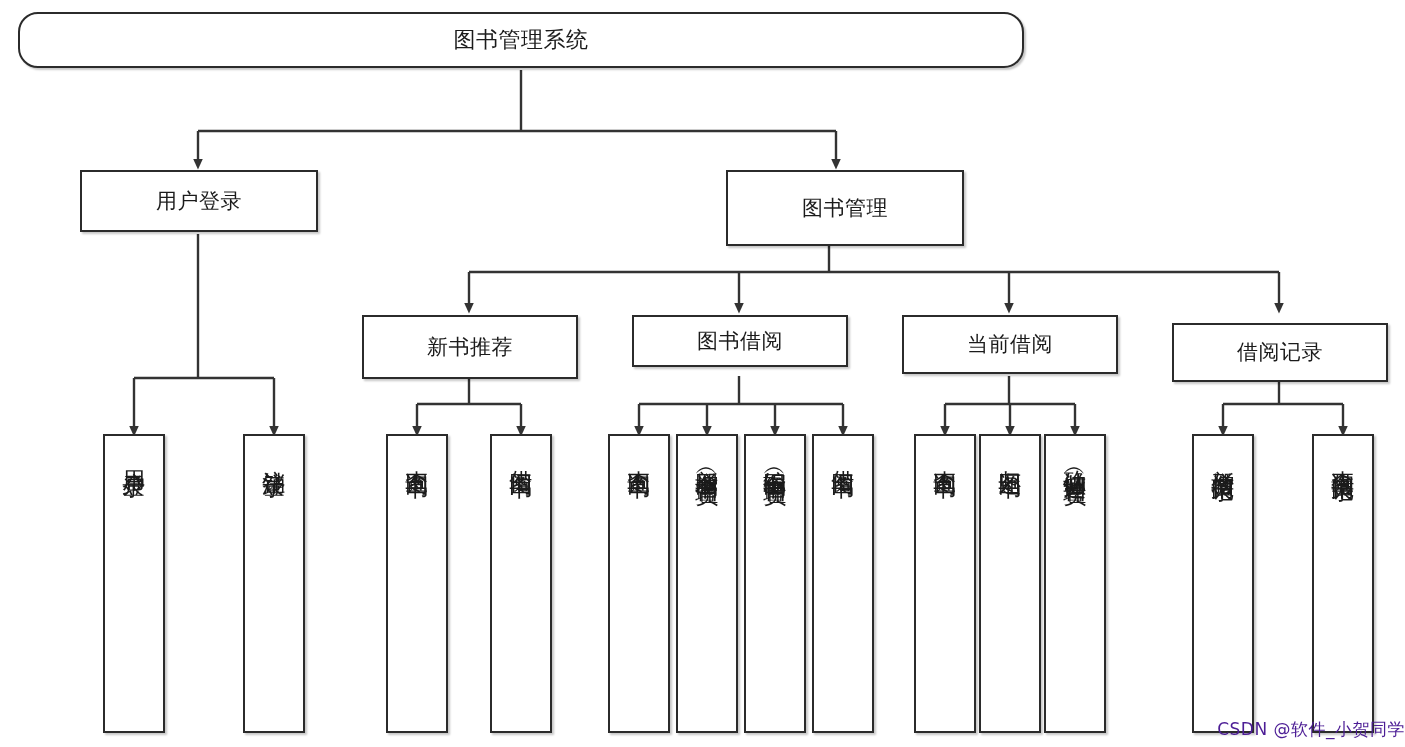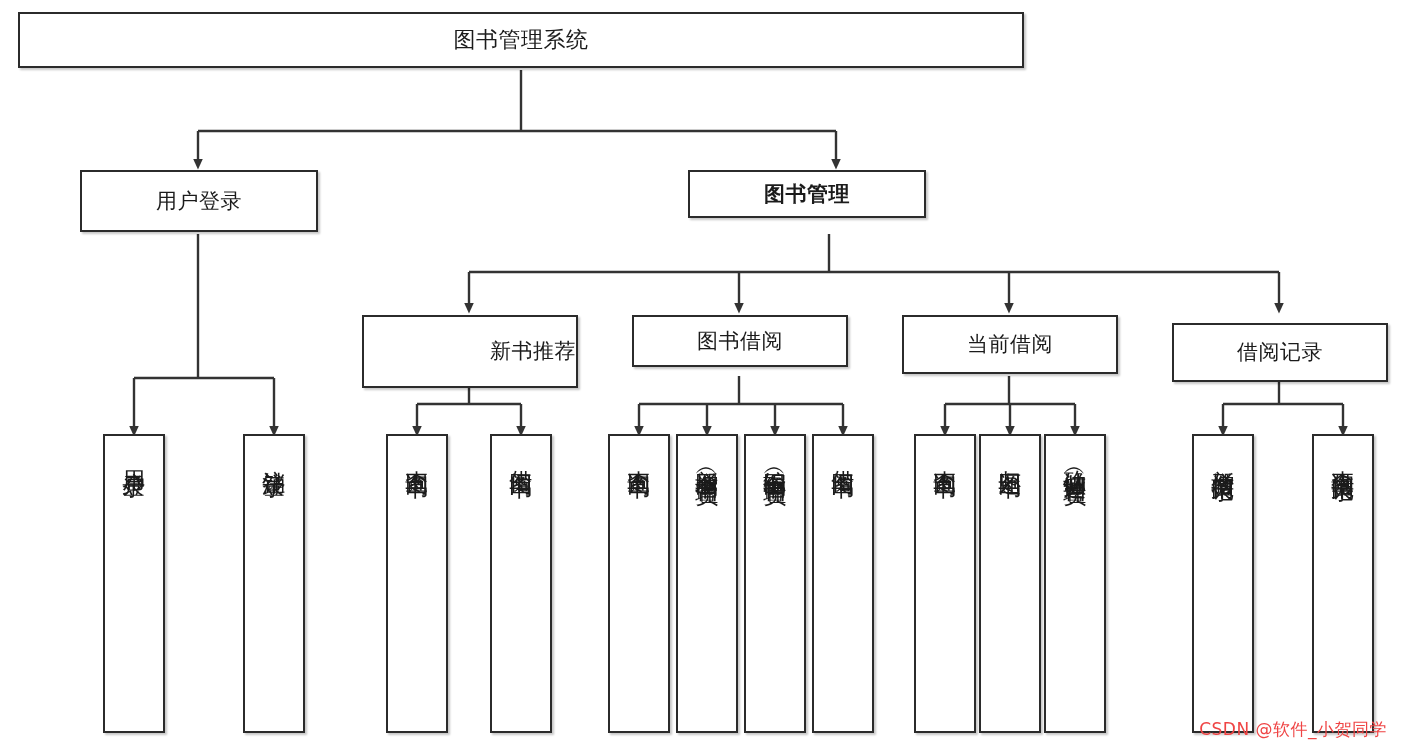--- a/index.html
+++ b/index.html
@@ -62,24 +62,24 @@
   .node.vert .node-label {
     writing-mode: vertical-rl;
     text-orientation: upright;
     font-size: 23px;
     line-height: 1.06;
     letter-spacing: 2px;
     white-space: nowrap;
   }
   #watermark {
     position: absolute;
-    right: 18px;
+    right: 0;
     bottom: 6px;
     font-size: 17px;
-    color: #ef4444;
+    color: #4c1d95;
     letter-spacing: 0.5px;
     z-index: 5;
     white-space: nowrap;
     margin-top: 46px;
   }
 </style>
 </head>
 <body>
 
 <div id="diagram-root">
@@ -127,32 +127,32 @@
       <path d="M1010,404 L1010,427" marker-end="url(#arrow)"></path>
       <path d="M1075,404 L1075,427" marker-end="url(#arrow)"></path>
 
       <path d="M1279,376 L1279,404"></path>
       <path d="M1223,404 L1343,404"></path>
       <path d="M1223,404 L1223,427" marker-end="url(#arrow)"></path>
       <path d="M1343,404 L1343,427" marker-end="url(#arrow)"></path>
     </g>
   </svg>
 
-  <div class="node horiz root" style="left:18px; top:12px; width:1006px; height:56px;">
+  <div class="node horiz root" style="left:18px; top:12px; width:1006px; height:56px;border-radius:20px;">
     <span class="node-label">图书管理系统</span>
   </div>
 
   <div class="node horiz" style="left:80px; top:170px; width:238px; height:62px;">
     <span class="node-label">用户登录</span>
   </div>
-  <div class="node horiz" style="left:688px; top:170px; width:238px; height:48px;font-weight:bold;">
+  <div class="node horiz" style="left:726px; top:170px; width:238px; height:76px;">
     <span class="node-label">图书管理</span>
   </div>
 
-  <div class="node horiz" style="left:362px; top:315px; width:216px; height:73px;justify-content:flex-end;">
+  <div class="node horiz" style="left:362px; top:315px; width:216px; height:64px;">
     <span class="node-label">新书推荐</span>
   </div>
   <div class="node horiz" style="left:632px; top:315px; width:216px; height:52px;">
     <span class="node-label">图书借阅</span>
   </div>
   <div class="node horiz" style="left:902px; top:315px; width:216px; height:59px;">
     <span class="node-label">当前借阅</span>
   </div>
   <div class="node horiz" style="left:1172px; top:323px; width:216px; height:59px;">
     <span class="node-label">借阅记录</span>

